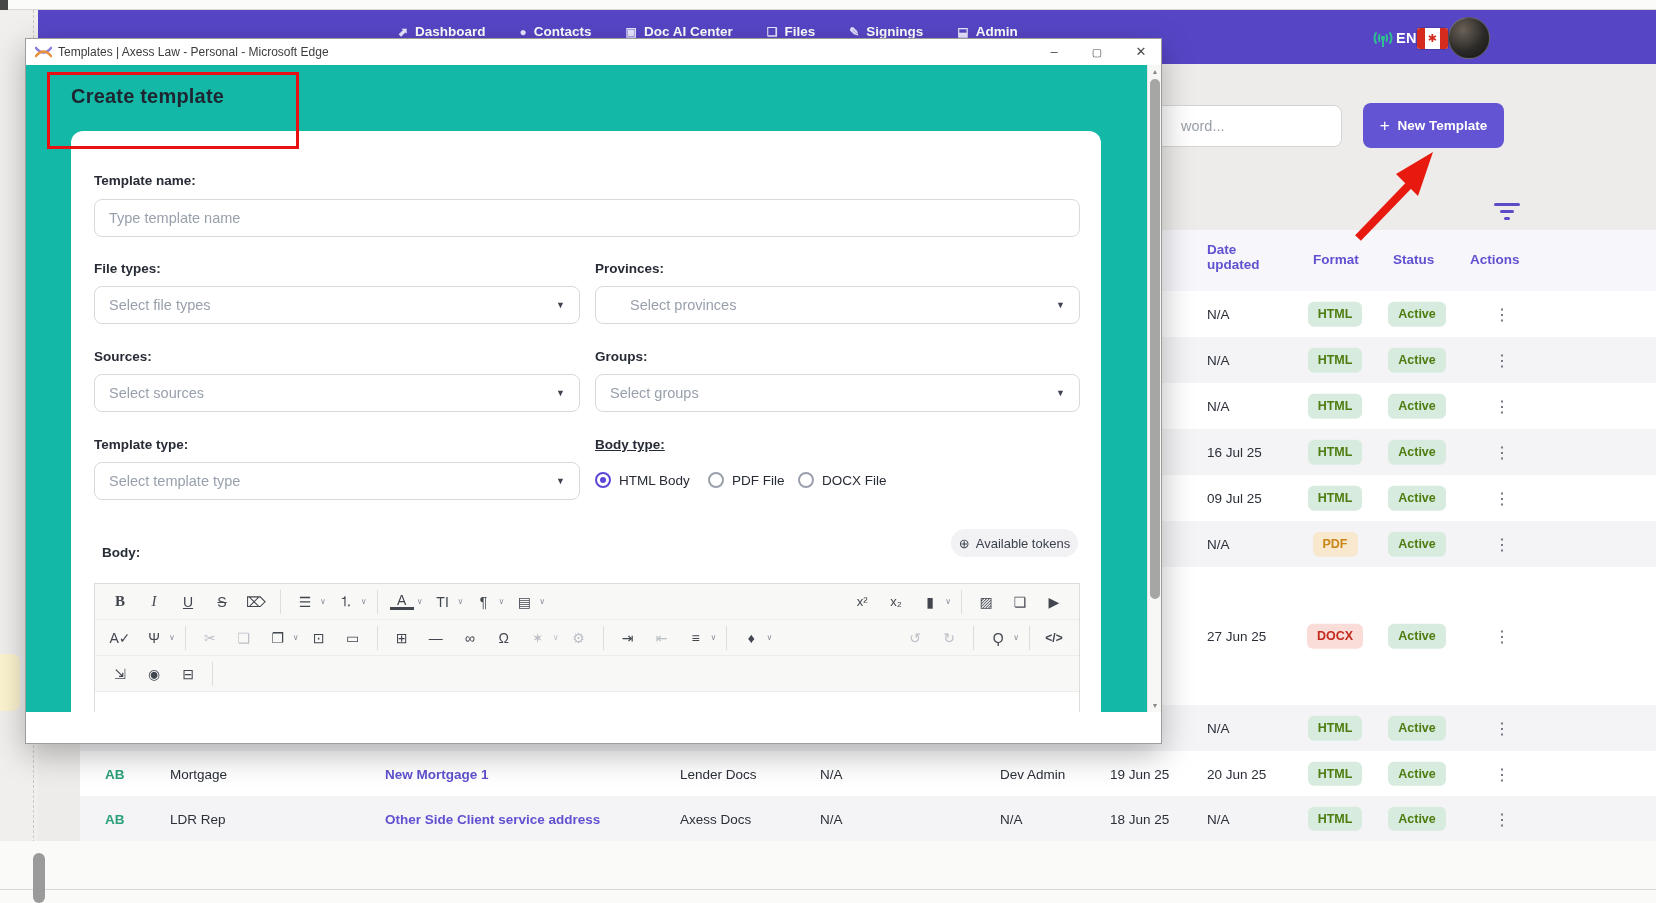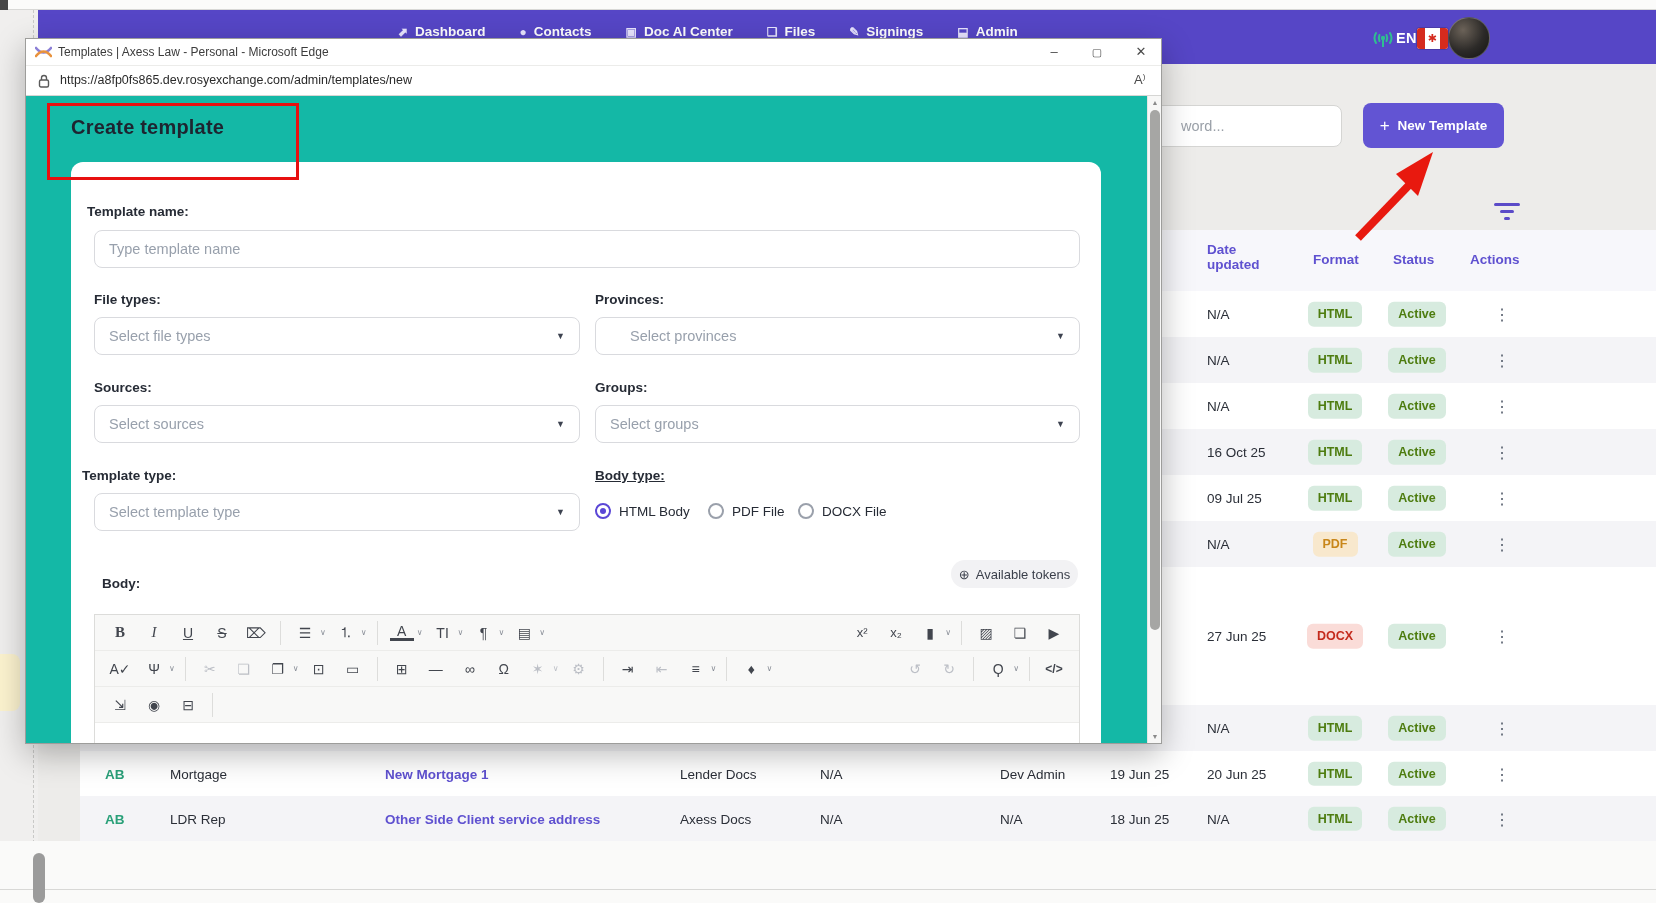--- a/index.html
+++ b/index.html
@@ -215,21 +215,21 @@
     <span class="cell c-d2" data-name="cell-date-updated">N/A</span>
     <span class="cell c-fmt">
         <span class="badge fmt" data-name="format-badge" data-format="HTML">HTML</span>
       </span>
     <span class="cell c-st">
         <span class="badge st" data-name="status-badge">Active</span>
       </span>
     <span class="cell c-act" data-name="row-actions-menu">⋮</span>
   </div>
   <div class="trow alt" data-name="table-row">
-    <span class="cell c-d2" data-name="cell-date-updated">16 Oct 25</span>
+    <span class="cell c-d2" data-name="cell-date-updated">16 Jul 25</span>
     <span class="cell c-fmt">
         <span class="badge fmt" data-name="format-badge" data-format="HTML">HTML</span>
       </span>
     <span class="cell c-st">
         <span class="badge st" data-name="status-badge">Active</span>
       </span>
     <span class="cell c-act" data-name="row-actions-menu">⋮</span>
   </div>
   <div class="trow" data-name="table-row">
     <span class="cell c-d2" data-name="cell-date-updated">09 Jul 25</span>
@@ -322,35 +322,27 @@
   <div class="titlebar" data-name="window-titlebar">
     <svg class="win-logo" data-name="app-logo-icon" width="17" height="14" viewBox="0 0 17 14">
       <path d="M1,3 C6,9 11,9 16,3" fill="none" stroke="#8b7fd6" stroke-width="2.6" stroke-linecap="round"></path>
       <path d="M1,11 C6,5 11,5 16,11" fill="none" stroke="#e8923d" stroke-width="2.6" stroke-linecap="round"></path>
     </svg>
     <span class="win-title" data-name="window-title">Templates | Axess Law - Personal - Microsoft Edge</span>
     <span class="win-ctl ctl-min" data-name="minimize-button">–</span>
     <span class="win-ctl ctl-max" data-name="maximize-button">▢</span>
     <span class="win-ctl ctl-close" data-name="close-button">✕</span>
   </div>
-  <div class="urlbar" data-name="address-bar">
-    <svg class="lock" data-name="lock-icon" width="12" height="14" viewBox="0 0 12 14">
-      <rect x="1.5" y="6" width="9" height="7" rx="1.5" fill="none" stroke="#5a5a5a" stroke-width="1.4"></rect>
-      <path d="M3.5,6 V4 a2.5,2.5 0 0 1 5,0 V6" fill="none" stroke="#5a5a5a" stroke-width="1.4"></path>
-    </svg>
-    <span class="url" data-name="url-text">https://a8fp0fs865.dev.rosyexchange.com/admin/templates/new</span>
-    <span class="readaloud" data-name="read-aloud-icon"><span>A</span><sup>)</sup></span>
-  </div>
 
   <div class="win-content" data-name="popup-page-content">
     <div class="red-box" data-name="annotation-box"></div>
     <div class="page-h1" data-name="page-title">Create template</div>
 
     <div class="form-card" data-name="create-template-form">
-      <span class="flabel" style="left:16px; top:42px;text-align:right;" data-name="template-name-label">Template name:</span>
+      <span class="flabel" style="left:23px; top:42px;text-align:right;" data-name="template-name-label">Template name:</span>
       <div class="finput" style="left:23px; top:68px; width:986px;" data-name="template-name-input">Type template name</div>
 
       <span class="flabel" style="left:23px; top:130px;" data-name="file-types-label">File types:</span>
       <div class="fselect" style="left:23px; top:155px; width:486px;" data-name="file-types-select">
         <span>Select file types</span>
         <span class="caret" data-name="chevron-down-icon">▼</span>
       </div>
       <span class="flabel" style="left:524px; top:130px;" data-name="provinces-label">Provinces:</span>
       <div class="fselect" style="left:524px; top:155px; width:485px;padding-left:34px;" data-name="provinces-select">
         <span>Select provinces</span>
@@ -361,21 +353,21 @@
       <div class="fselect" style="left:23px; top:243px; width:486px;" data-name="sources-select">
         <span>Select sources</span>
         <span class="caret" data-name="chevron-down-icon">▼</span>
       </div>
       <span class="flabel" style="left:524px; top:218px;" data-name="groups-label">Groups:</span>
       <div class="fselect" style="left:524px; top:243px; width:485px;" data-name="groups-select">
         <span>Select groups</span>
         <span class="caret" data-name="chevron-down-icon">▼</span>
       </div>
 
-      <span class="flabel" style="left:11px; top:306px;text-align:right;" data-name="template-type-label">Template type:</span>
+      <span class="flabel" style="left:23px; top:306px;text-align:right;" data-name="template-type-label">Template type:</span>
       <div class="fselect" style="left:23px; top:331px; width:486px;" data-name="template-type-select">
         <span>Select template type</span>
         <span class="caret" data-name="chevron-down-icon">▼</span>
       </div>
 
       <span class="flabel" style="left:524px; top:306px;text-decoration:underline;" data-name="body-type-label">Body type:</span>
       <span class="radio" style="left:524px; top:341px;" data-name="radio-html-body" data-sel="true"></span>
       <span class="rlabel" style="left:548px; top:342px;" data-name="radio-html-body-label">HTML Body</span>
       <span class="radio" style="left:637px; top:341px;" data-name="radio-pdf-file" data-sel="false"></span>
       <span class="rlabel" style="left:661px; top:342px;" data-name="radio-pdf-file-label">PDF File</span>

